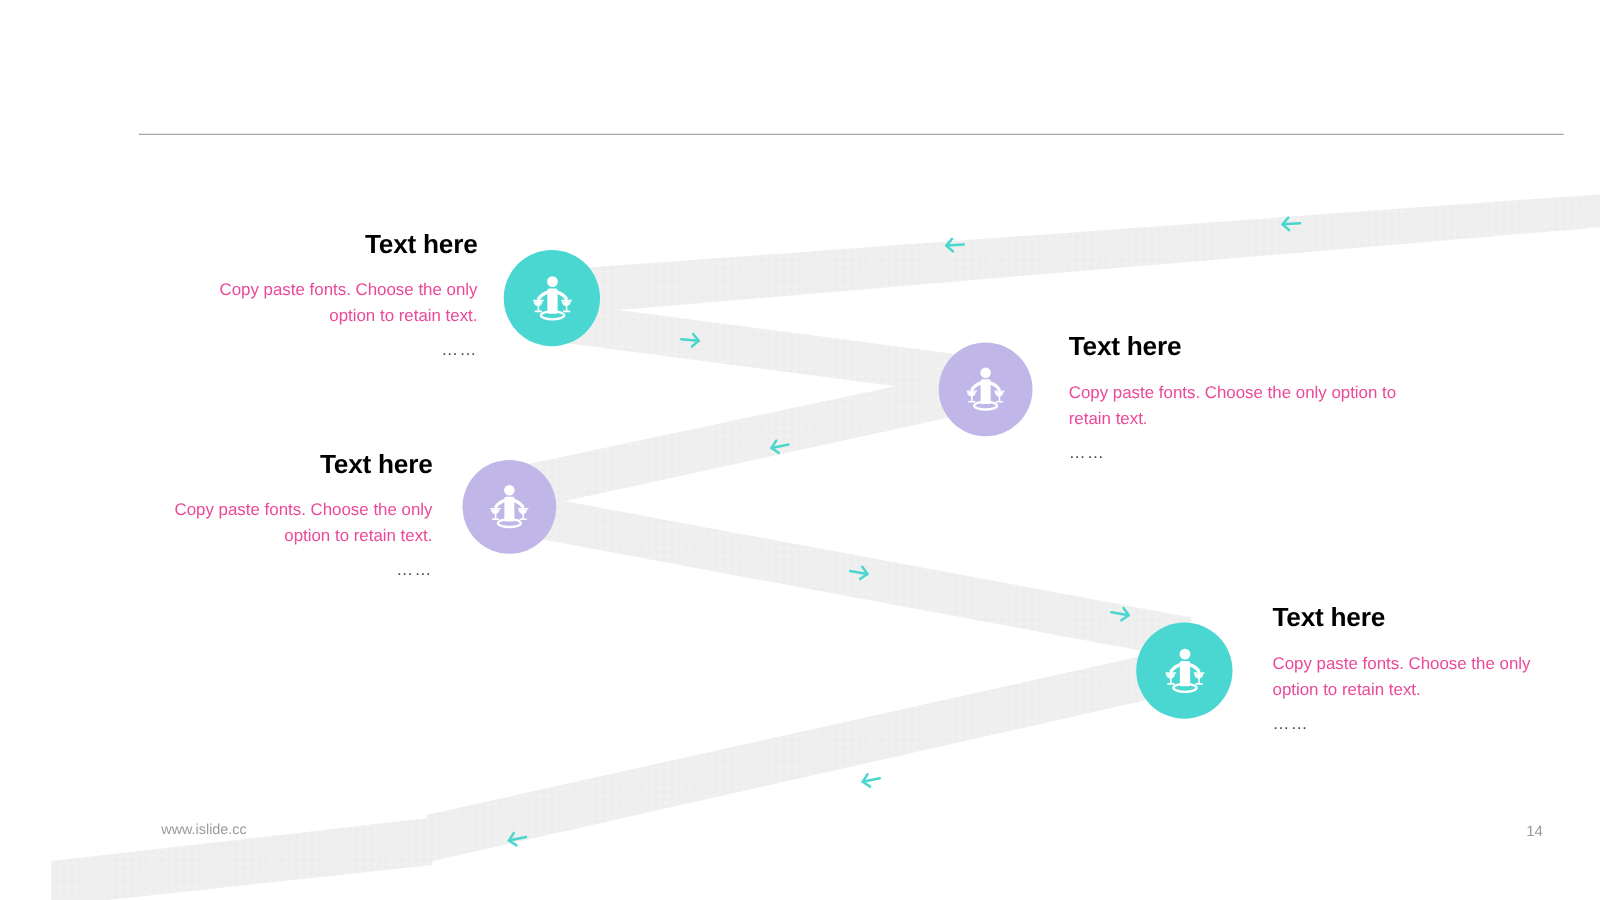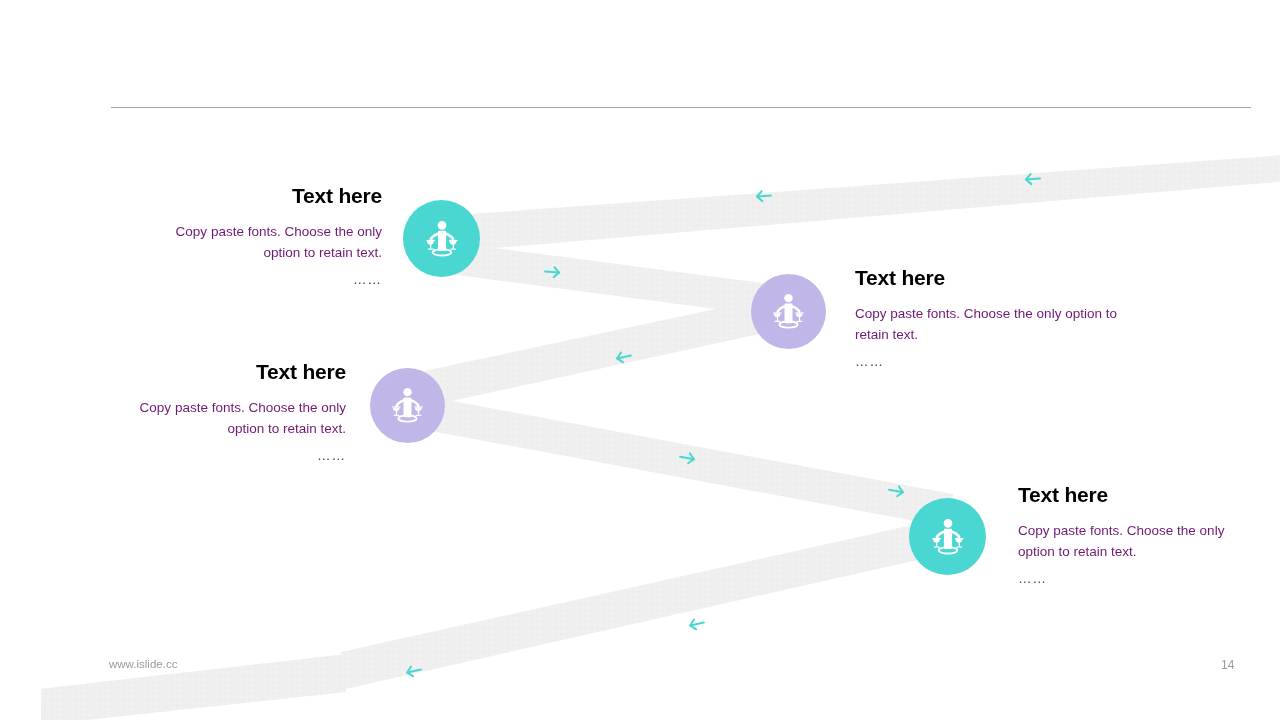--- a/index.html
+++ b/index.html
@@ -62,38 +62,38 @@
     font-size: 21px;
     font-weight: bold;
     line-height: 1.1;
     color: #000000;
     margin: 0 0 14px 0;
     letter-spacing: -0.2px;
   }
   .textblock .tb-body {
     font-size: 13.5px;
     line-height: 21px;
-    color: #701a75;
+    color: #ec4899;
     margin: 0;
     font-weight: normal;
   }
   .textblock .tb-dots {
     font-size: 13.5px;
     line-height: 21px;
     color: #444444;
     margin: 6px 0 0 0;
     letter-spacing: 1px;
   }
   .align-right { text-align: right; }
   .align-left  { text-align: left; }
 
   
   .footer-url {
     position: absolute;
-    left: 68px;
+    left: 88px;
     top: 658px;
     font-size: 11.5px;
     color: #9a9a9a;
   }
   .footer-page {
     position: absolute;
     left: 1180px;
     top: 658px;
     font-size: 12px;
     color: #9a9a9a;

